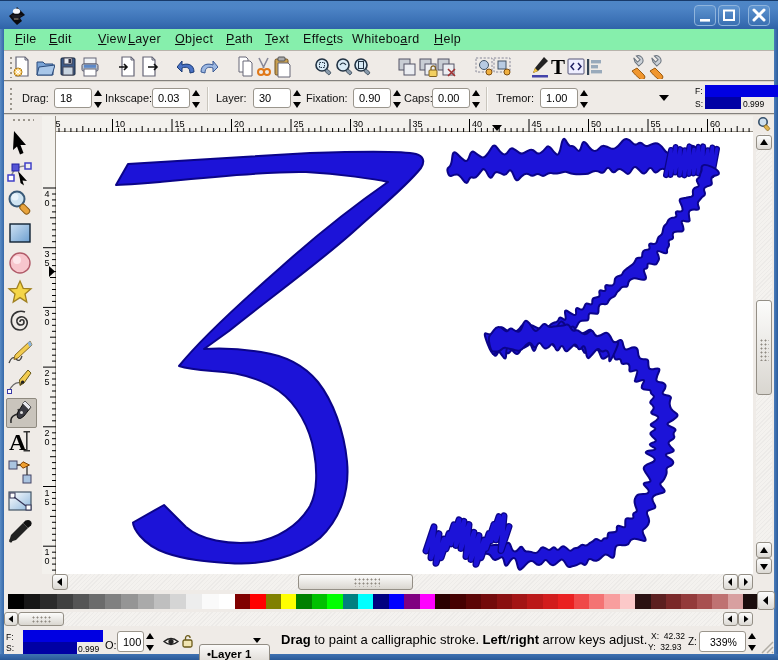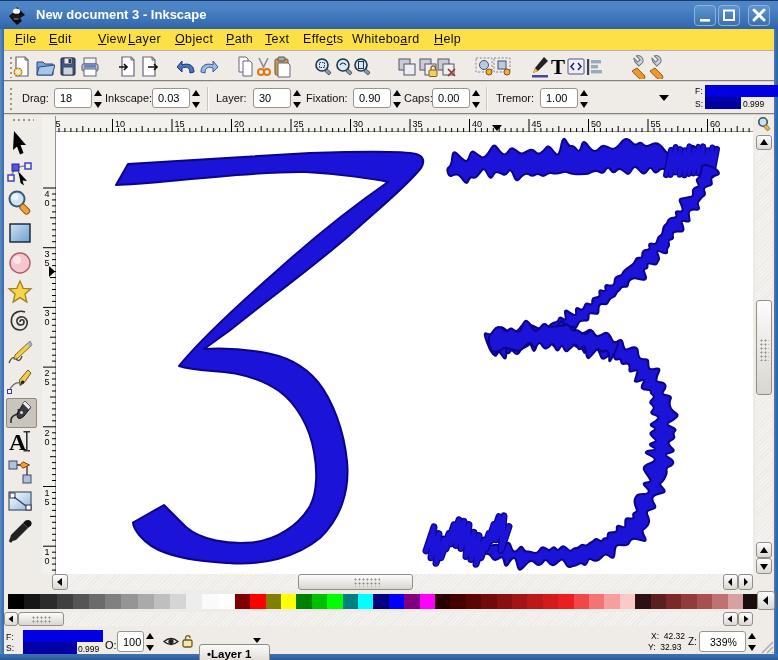--- a/index.html
+++ b/index.html
@@ -11,21 +11,21 @@
 #bl{left:0;top:0;width:4px;height:660px;background:linear-gradient(90deg,#5a8bc4,#3668a8);}
 #br{right:0;top:0;width:4px;height:660px;background:linear-gradient(90deg,#4a7cba,#2c5c9c);}
 #bb{left:0;bottom:0;width:778px;height:6px;background:linear-gradient(#3f72b2,#2a5a98);}
 
 #title{left:0;top:0;width:778px;height:29px;
  background:linear-gradient(#4e86c6,#4d84c6 25%,#3a70b4 75%,#2f63a8);border-top:1px solid #183a6a;}
 #title .txt{left:36px;top:6px;color:#fff;font-weight:bold;font-size:13px;letter-spacing:0px;}
 .tbtn{top:4px;width:22px;height:21px;border-radius:4px;border:1px solid #8fb4dc;
  background:linear-gradient(#5e94d0,#3a70b2);color:#fff;}
 
-#menubar{left:4px;top:29px;width:770px;height:22px;background:#fde047;border-bottom:1px solid #b8b4ac;}
+#menubar{left:4px;top:29px;width:770px;height:22px;background:#86efac;border-bottom:1px solid #b8b4ac;}
 .mi{position:absolute;top:3px;font-size:12.5px;color:#101010;letter-spacing:0.35px;}
 .mi u{text-decoration:underline;}
 
 #toolbar{left:4px;top:52px;width:770px;height:30px;background:#efebe7;border-bottom:2px groove #d8d4cc;}
 
 #optbar{left:4px;top:83px;width:770px;height:32px;background:#efebe7;border-bottom:2px groove #d8d4cc;}
 .olabel{position:absolute;top:9px;font-size:11px;color:#101010;}
 .obox{position:absolute;top:5px;height:20px;background:#fff;border:1px solid #9a958c;border-radius:3px;
  font-size:11px;color:#000;padding:3px 0 0 5px;}
 .grip{position:absolute;width:4px;background:radial-gradient(circle 1px at 2px 2px,#9a958c 1px,transparent 1.2px);background-size:4px 5px;}
@@ -65,21 +65,20 @@
   <div class="abs" id="br"></div>
   <div class="abs" id="bb"></div>
 
   <div class="abs" id="title">
     <svg class="abs" style="left:7px;top:5px" width="20" height="20" viewBox="0 0 20 20">
       <path d="M10,1 L14,5 L18,9 L13,12 L15,15 L10,19 L6,15 L2,10 L7,6 Z" fill="#0b0b0f"></path>
       <ellipse cx="9.5" cy="5.2" rx="3.6" ry="2.6" fill="#f4f6fa"></ellipse>
       <path d="M4,9 L16,9 L12,12 L14,14 L7,14 Z" fill="#1a1a22"></path>
       <rect x="7" y="12.2" width="4.4" height="1.6" fill="#6a6254"></rect>
     </svg>
-    <div class="abs txt">New document 3 - Inkscape</div>
     <div class="abs tbtn" style="left:694px">
       <svg width="20" height="19">
           <rect x="5" y="13" width="10" height="2.6" fill="#fff"></rect>
         </svg>
     </div>
     <div class="abs tbtn" style="left:718px">
       <svg width="20" height="19">
           <rect x="5" y="4.5" width="10" height="9.5" fill="none" stroke="#fff" stroke-width="2"></rect>
         </svg>
     </div>
@@ -745,20 +744,21 @@
     <svg class="abs" style="left:159px;top:6px" width="16" height="13" viewBox="0 0 16 13">
       <path d="M1,6.5 Q8,0.5 15,6.5 Q8,12.5 1,6.5 Z" fill="none" stroke="#222" stroke-width="1.4"></path>
       <circle cx="8" cy="6.5" r="2.6" fill="#222"></circle>
     </svg>
     <svg class="abs" style="left:177px;top:5px" width="13" height="15" viewBox="0 0 13 15">
       <rect x="2" y="6" width="9" height="7" rx="1.5" fill="#f2e6b2" stroke="#6a5a18" stroke-width="1.3"></rect>
       <path d="M4.5,6 V4 a2.3,2.3 0 0 1 4.6,0" fill="none" stroke="#6a5a18" stroke-width="1.3"></path>
     </svg>
     <div class="abs" style="left:195px;top:15px;width:71px;height:21px;background:linear-gradient(#fbfaf9,#dcd8d2);border:1px solid #918c83;border-radius:3px;font-size:11.5px;font-weight:bold;padding:3px 0 0 7px;">•Layer 1</div>
     <div class="abs" style="left:249px;top:9px;width:0;height:0;border-left:4.5px solid transparent;border-right:4.5px solid transparent;border-top:5.5px solid #000"></div>
+    <div class="abs" style="left:277px;top:3px;font-size:13px;color:#000"><b>Drag</b> to paint a calligraphic stroke. <b>Left</b>/<b>right</b> arrow keys adjust.</div>
     <div class="abs tiny" style="left:647px;top:2px">X:&nbsp; 42.32</div>
     <div class="abs tiny" style="left:644px;top:13px">Y:&nbsp; 32.93</div>
     <div class="abs" style="left:684px;top:7px;font-size:10px">Z:</div>
     <div class="obox" style="left:695px;top:2px;width:47px;height:21px;padding:4px 0 0 10px;font-size:10.5px">339%</div>
     <div class="spin" style="left:744px;top:3px"></div>
     <svg class="abs" style="left:753px;top:12px" width="17" height="13">
       <path d="M16,1 L5,12 M16,6 L10,12 M16,11 L15,12" stroke="#b0aca4" stroke-width="1.5"></path>
     </svg>
   </div>
 </div>

